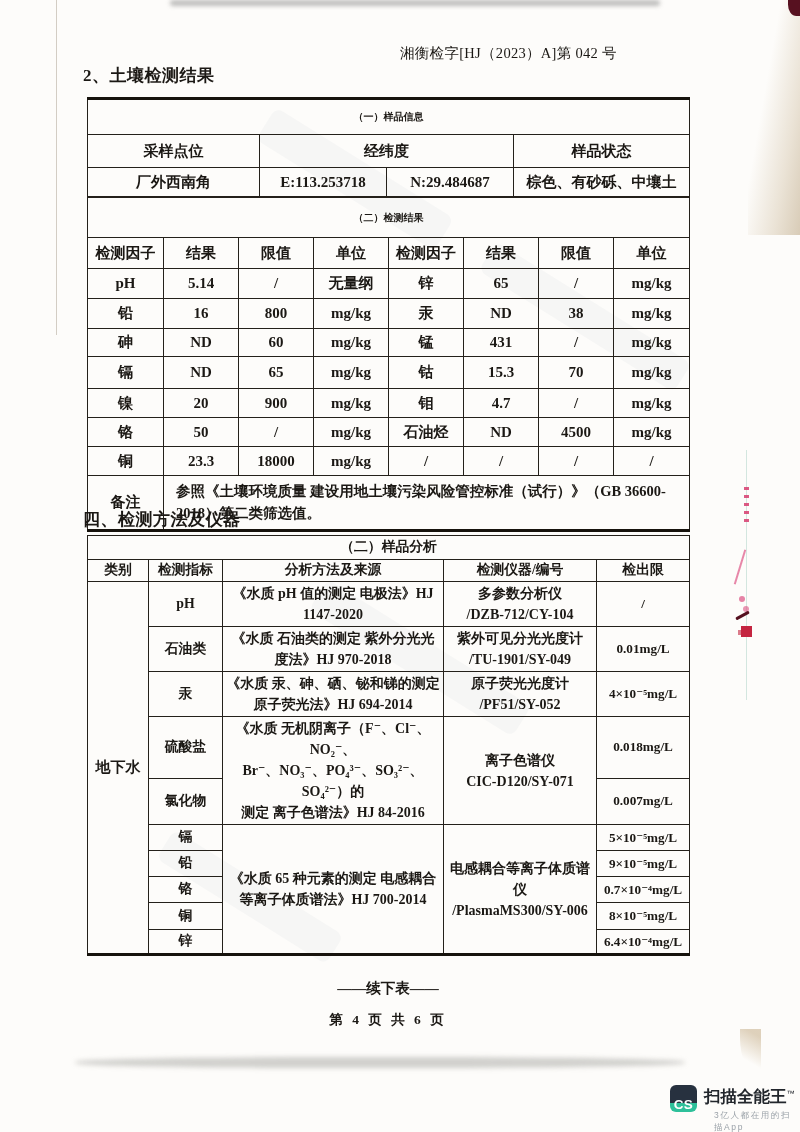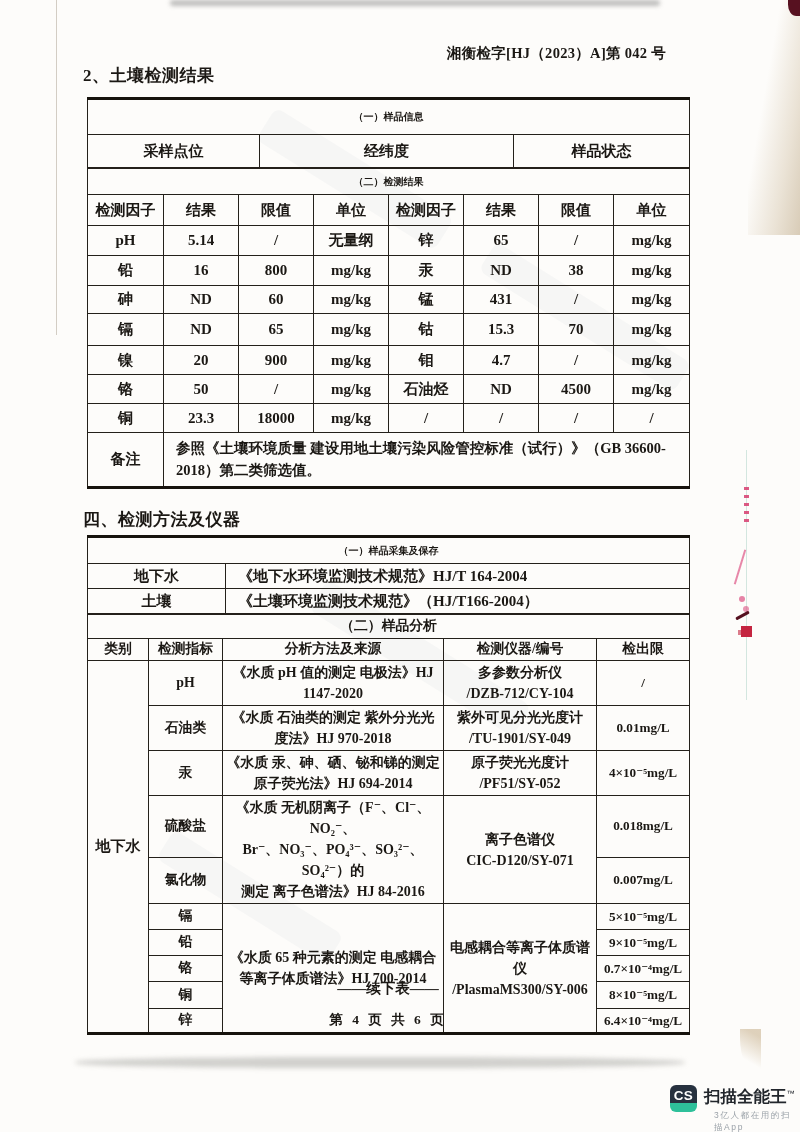--- a/index.html
+++ b/index.html
@@ -25,22 +25,22 @@
   .g4 { left:150px; top:880px; width:200px; height:34px; }
   
   .red-dots  { left:744px; top:487px; width:5px; height:40px;
       background:repeating-linear-gradient(180deg, rgba(214,60,110,.85) 0 3px, rgba(214,60,110,0) 3px 8px); filter:blur(.4px); }
   .red-slash { left:739px; top:549px; width:2px; height:36px; background:rgba(222,86,134,.7); transform:rotate(17deg); filter:blur(.4px); }
   .red-spec  { left:739px; top:596px; width:6px; height:6px; background:rgba(220,80,130,.7); border-radius:50%; box-shadow:4px 10px 0 rgba(220,80,130,.6); }
   .dark-stroke { left:735px; top:614px; width:15px; height:3px; background:#55101f; transform:rotate(-28deg); border-radius:2px; }
   .red-blob { left:741px; top:626px; width:11px; height:11px; background:#c42540; box-shadow:-6px 1px 0 -3px rgba(196,37,64,.6); }
 
   
-  .doc-number { position:absolute; top:44px; left:400px; width:313px; text-align:center;
-      font-size:14.5px; font-weight:700; letter-spacing:.3px; }
+  .doc-number { position:absolute; top:44px; left:400px; width:313px; text-align:left;
+      font-size:14.5px; font-weight:400; letter-spacing:.3px; }
   .sec-title { position:absolute; left:83px; font-size:17px; font-weight:700; letter-spacing:.5px; }
   .t2 { top:64px; } .t4 { top:508px; }
   .continue { position:absolute; left:87px; top:979px; width:602px; text-align:center; font-size:14.5px; font-weight:700; }
   .pagenum  { position:absolute; left:87px; top:1011px; width:602px; text-align:center; font-size:13.5px; font-weight:700; letter-spacing:3px; }
 
   
   .tbl-stack { position:absolute; left:87px; width:602px; }
   .s1 { top:97px; } .s2 { top:535px; }
   table { border-collapse:collapse; table-layout:fixed; width:602px; }
   td { border:1.6px solid #24201a; text-align:center; vertical-align:middle;
@@ -53,21 +53,21 @@
   .analysis td { font-size:13.8px; padding:1px 3px; }
   .analysis td.method { font-size:14px; line-height:1.5; white-space:pre-line; }
   .analysis td.instr  { font-size:14px; line-height:1.5; white-space:pre-line; overflow-wrap:anywhere; }
   .analysis td.limit  { font-size:13.2px; overflow-wrap:anywhere; }
   .analysis td.cat    { font-size:15px; }
 
   
   .cs-brand { position:absolute; left:670px; top:1085px; display:flex; align-items:flex-start; gap:7px;
       font-family:"Liberation Sans","DejaVu Sans",sans-serif; }
   .cs-badge { width:27px; height:27px; border-radius:6px; flex:0 0 auto;
-      display:flex; justify-content:center; padding-top:3px;
+      display:flex; justify-content:center; padding-top:12px;
       color:#fff; font-weight:700; font-size:13.5px; letter-spacing:.3px; }
   .cs-name { font-weight:700; font-size:16.5px; color:#22262c; line-height:1.4; }
   .cs-name sup { font-size:8px; font-weight:400; }
   .cs-tagline { font-size:8.5px; color:#9aa1a8; letter-spacing:1.6px; margin-top:2px;margin-left:10px; }
 </style>
 </head>
 <body>
 
 <div class="sheet">
 
@@ -101,35 +101,41 @@
         </colgroup>
       <tbody>
           <tr style="height:36px">
         <td colspan="4" class="sec">（一）样品信息</td>
       </tr>
       <tr style="height:33px">
         <td>采样点位</td>
         <td colspan="2">经纬度</td>
         <td>样品状态</td>
       </tr>
+      <tr style="height:29px">
+        <td>厂外西南角</td>
+        <td>E:113.253718</td>
+        <td>N:29.484687</td>
+        <td>棕色、有砂砾、中壤土</td>
+      </tr>
     </tbody>
       </table>
     <table class="thick-bottom">
       <colgroup>
           <col style="width:76px">
           <col style="width:75px">
           <col style="width:75px">
           <col style="width:75px">
           <col style="width:75px">
           <col style="width:75px">
           <col style="width:75px">
           <col style="width:76px">
         </colgroup>
       <tbody>
-          <tr style="height:26px">
+          <tr style="height:40px">
         <td colspan="8" class="sec">（二）检测结果</td>
       </tr>
       <tr style="height:31px">
         <td>检测因子</td>
         <td>结果</td>
         <td>限值</td>
         <td>单位</td>
         <td>检测因子</td>
         <td>结果</td>
         <td>限值</td>
@@ -209,39 +215,20 @@
         <td>备注</td>
         <td colspan="7" class="remark">参照《土壤环境质量 建设用地土壤污染风险管控标准（试行）》（GB 36600-2018）第二类筛选值。</td>
       </tr>
     </tbody>
       </table>
   </div>
 
   <div class="sec-title t4">四、检测方法及仪器</div>
 
   <div class="tbl-stack s2">
-    <table class="thick-top">
-      <colgroup>
-          <col style="width:138px">
-          <col style="width:464px">
-        </colgroup>
-      <tbody>
-          <tr style="height:27px">
-        <td colspan="2" class="sec">（一）样品采集及保存</td>
-      </tr>
-      <tr style="height:25px">
-        <td>地下水</td>
-        <td class="left">《地下水环境监测技术规范》HJ/T 164-2004</td>
-      </tr>
-      <tr style="height:25px">
-        <td>土壤</td>
-        <td class="left">《土壤环境监测技术规范》（HJ/T166-2004）</td>
-      </tr>
-    </tbody>
-      </table>
     <table class="analysis thick-bottom">
       <colgroup>
           <col style="width:61px">
           <col style="width:74px">
           <col style="width:221px">
           <col style="width:153px">
           <col style="width:93px">
         </colgroup>
       <tbody>
           <tr style="height:24px">

